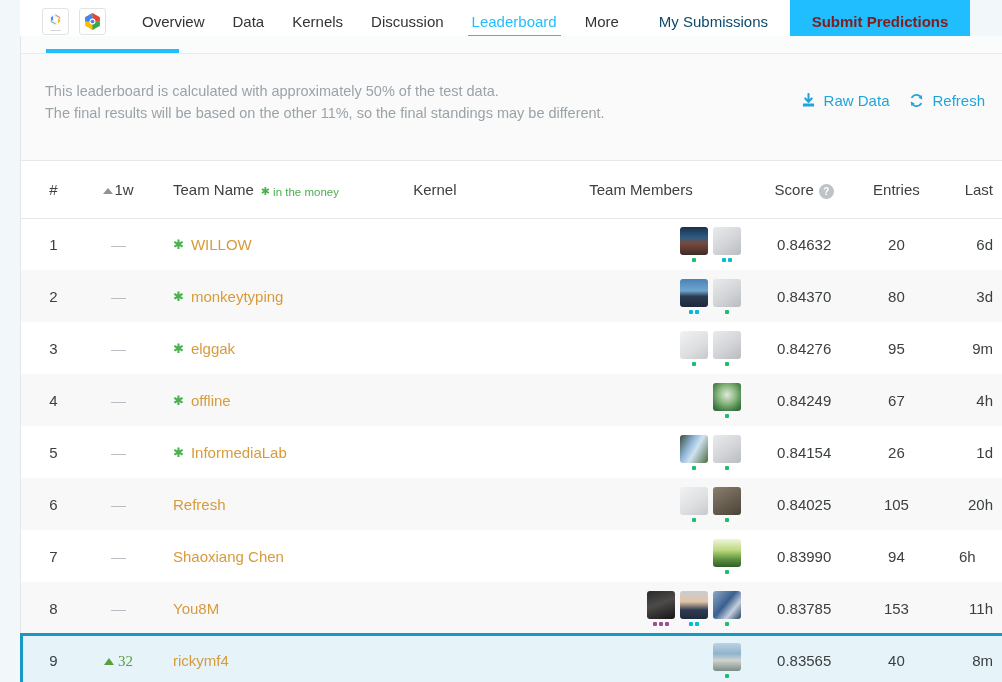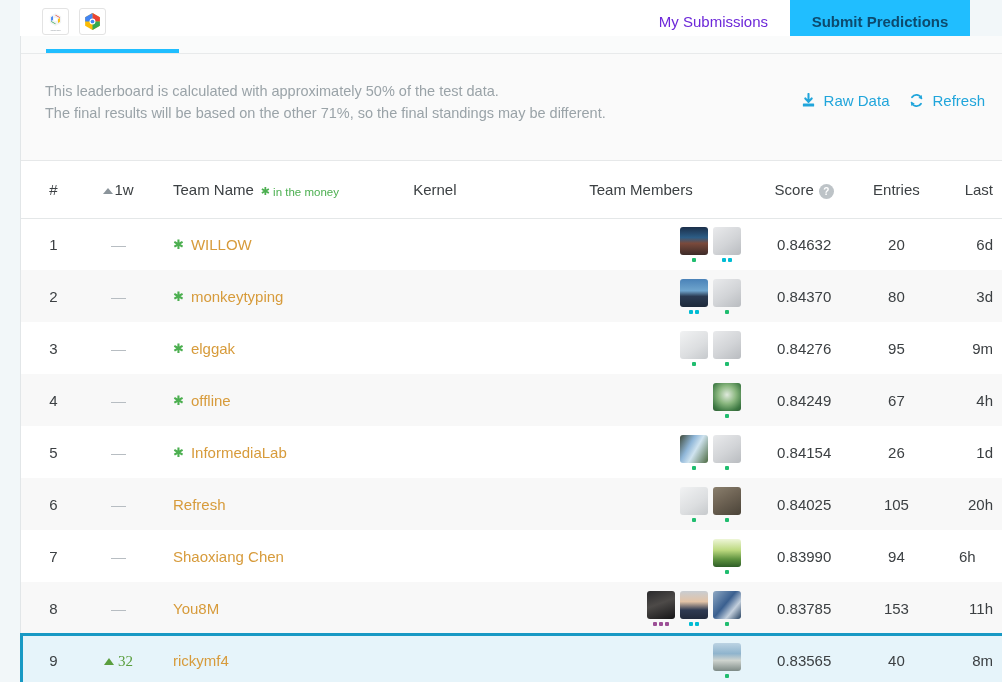--- a/index.html
+++ b/index.html
@@ -65,28 +65,28 @@
     height: 3px;
     background: #20beff;
   }
   .nav-right {
     margin-left: auto;
     display: flex; align-items: stretch;
   }
   .nav-my-sub {
     display: flex; align-items: center;
     padding: 0 22px;
-    font-size: 15px; color: #6d28d9;
+    font-size: 15px; color: #0c4a6e;
     cursor: pointer; white-space: nowrap;
   }
   .submit-btn {
     display: flex; align-items: center; justify-content: center;
     width: 180px;
     background: #20beff;
-    color: #0c4a6e;
+    color: #7f1d1d;
     font-size: 15px;
     font-weight: bold;
     cursor: pointer;
     white-space: nowrap;
   }
 
   
   .page {
     position: absolute;
     left: 20px; top: 36px;
@@ -290,41 +290,61 @@
         <path d="M12 2.4 L20.4 7.2 L20.4 16.8 L12 21.6 L3.6 16.8 L3.6 7.2 Z" fill="#fbbc05"></path>
         <path d="M12 2.4 L20.4 7.2 L20.4 12 L12 12 Z" fill="#ea4335"></path>
         <path d="M20.4 12 L20.4 16.8 L12 21.6 L12 12 Z" fill="#34a853"></path>
         <path d="M3.6 7.2 L12 2.4 L12 12 L3.6 12 Z" fill="#4285f4"></path>
         <circle cx="12" cy="12" r="3.4" fill="#fff"></circle>
         <circle cx="12" cy="12" r="2.1" fill="#4285f4"></circle>
       </svg>
     </div>
   </div>
 
+  <div class="nav-tabs">
+    <div class="nav-tab">
+      <span>Overview</span>
+    </div>
+    <div class="nav-tab">
+      <span>Data</span>
+    </div>
+    <div class="nav-tab">
+      <span>Kernels</span>
+    </div>
+    <div class="nav-tab">
+      <span>Discussion</span>
+    </div>
+    <div class="nav-tab active">
+      <span>Leaderboard</span>
+    </div>
+    <div class="nav-tab">
+      <span>More</span>
+    </div>
+  </div>
 
   <div class="nav-right">
     <div class="nav-my-sub">
       <span>My Submissions</span>
     </div>
     <div class="submit-btn">
       <span>Submit Predictions</span>
     </div>
   </div>
 </div>
 
 <div class="page">
 
   <div class="subtab-strip">
     <div class="subtab-bar"></div>
   </div>
 
   <div class="banner">
     <div class="banner-text">
       <div>This leaderboard is calculated with approximately 50% of the test data.</div>
-      <div>The final results will be based on the other 71%, so the final standings may be different.</div>
+      <div>The final results will be based on the other 11%, so the final standings may be different.</div>
     </div>
     <div class="banner-actions">
       <div class="banner-action">
         <span>
           <svg width="15" height="15" viewBox="0 0 16 16">
             <path d="M8 1 L8 8 M8 9.5 L4.6 5.8 M8 9.5 L11.4 5.8" stroke="#20a5db" stroke-width="2.2" fill="none" stroke-linecap="round"></path>
             <rect x="2" y="11.2" width="12" height="3.2" rx="0.6" fill="#20a5db"></rect>
           </svg>
         </span>
         <span>Raw Data</span>

